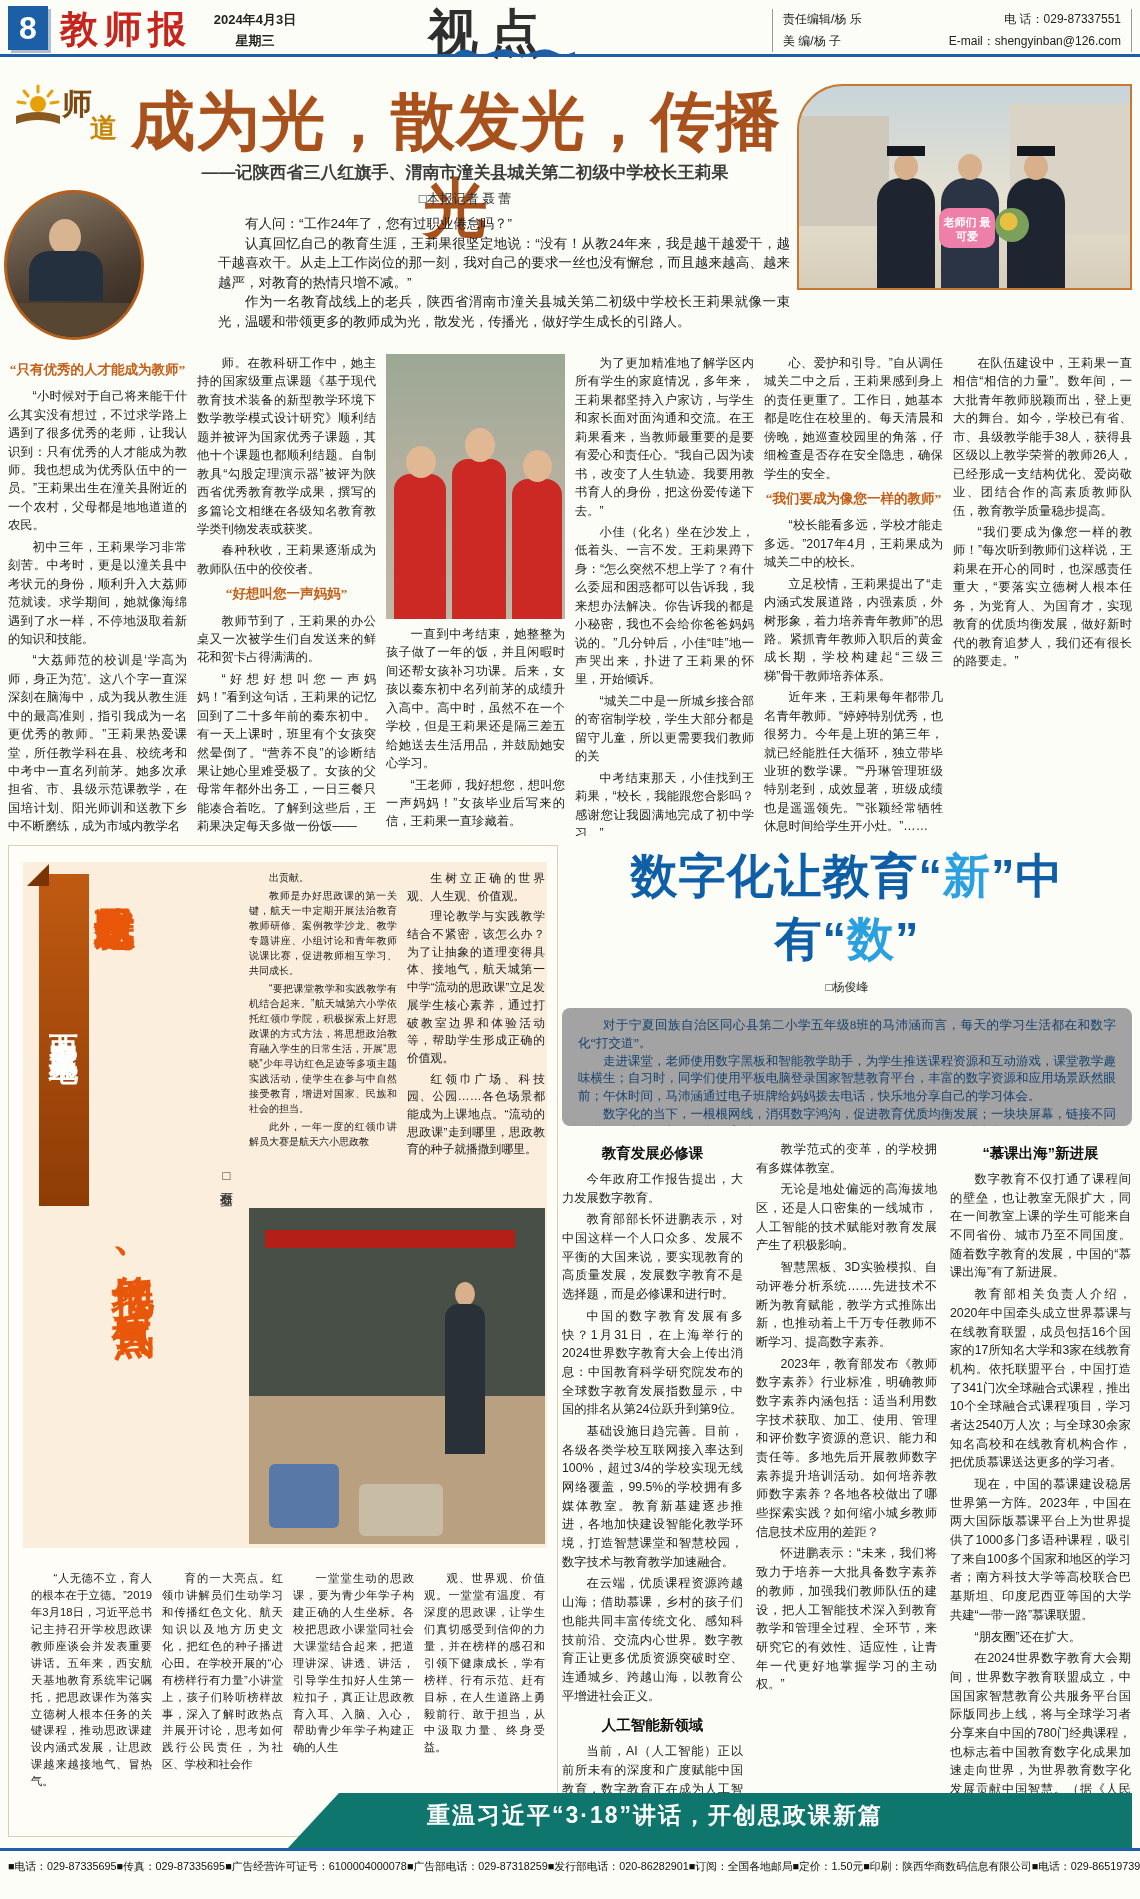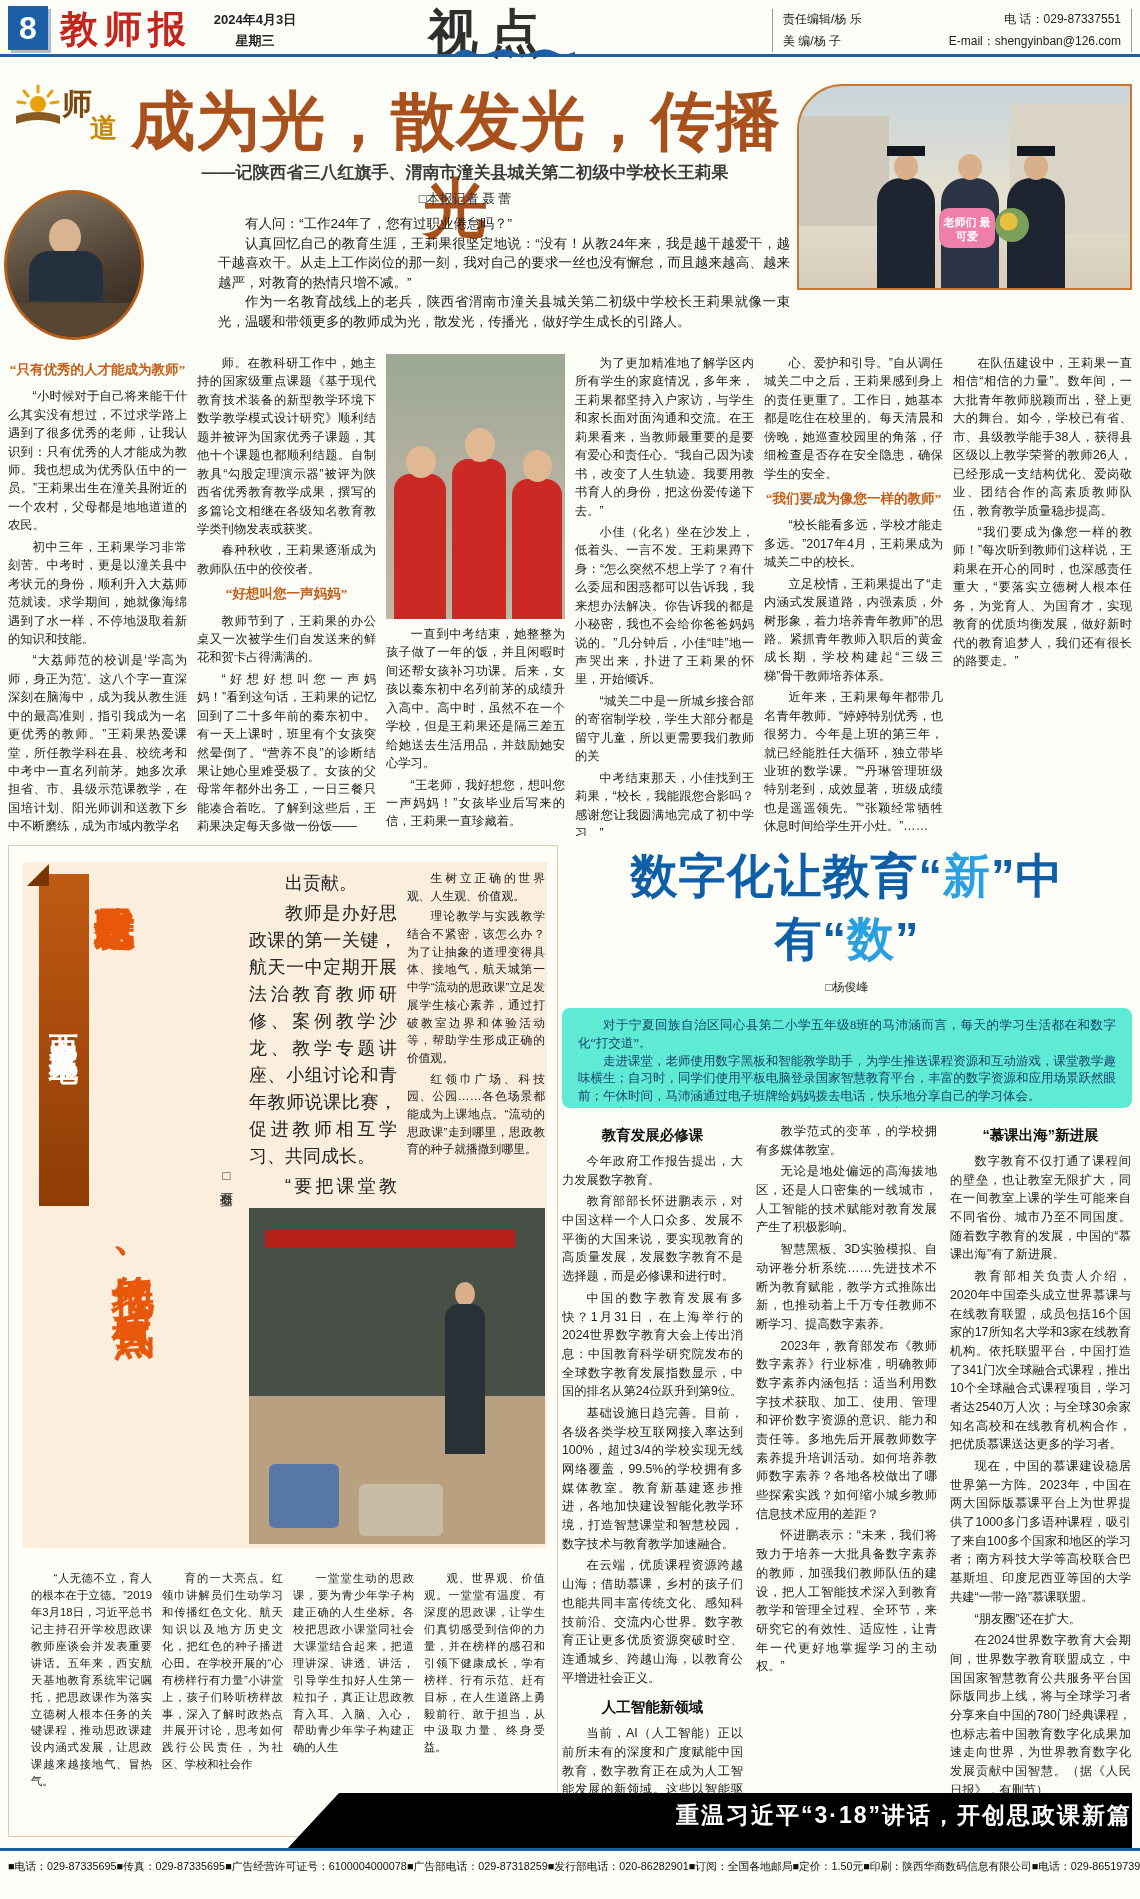--- a/index.html
+++ b/index.html
@@ -75,44 +75,44 @@
     writing-mode:vertical-rl; text-orientation:upright; text-align:center; letter-spacing:4px; line-height:50px; }
   .lp-bar::before { content:""; position:absolute; left:-12px; top:-10px; border-style:solid;
     border-width:0 0 22px 22px; border-color:transparent transparent #7a3404 transparent; }
   .lp-t1 { position:absolute; left:86px; top:30px; height:372px; writing-mode:vertical-rl; text-orientation:upright;
     font-size:40px; font-weight:900; color:#e8570a; line-height:1.0; }
   .lp-t2 { position:absolute; left:102px; top:396px; height:312px; writing-mode:vertical-rl; text-orientation:upright;
     font-size:42px; font-weight:900; color:#e8570a; line-height:1.05; transform:skewY(-3deg); }
   .lp-byline { position:absolute; left:208px; top:322px; writing-mode:vertical-rl; text-orientation:upright;
     font-size:13px; color:#333; font-family:"Liberation Serif",serif; }
   .lp-colA { position:absolute; left:240px; top:24px; width:148px; height:334px; overflow:hidden;
-    font-size:18px; line-height:1.5; text-align:justify; }
+    font-size:10px; line-height:1.5; text-align:justify; }
   .lp-colB { position:absolute; left:398px; top:24px; width:138px; height:334px; overflow:hidden;
     font-size:11.8px; line-height:1.5; text-align:justify; }
   .lp-colA p, .lp-colB p, .lp-bottom p { text-indent:2em; margin-bottom:3px; }
   .photo-class { position:absolute; left:240px; top:362px; width:296px; height:336px; overflow:hidden; background:#b8a080; }
   .pc-board { position:absolute; left:0; top:0; width:100%; height:56%; background:#474f47; }
   .pc-banner { position:absolute; left:16px; top:22px; width:250px; height:18px; background:#b42018;
     color:#e8c860; font-size:8px; text-align:center; line-height:18px; letter-spacing:2px; overflow:hidden; }
   .pc-fig { position:absolute; right:60px; top:96px; width:40px; height:150px; border-radius:14px 14px 0 0; background:#2a3038; }
   .pc-fighead { position:absolute; right:70px; top:74px; width:20px; height:24px; border-radius:50%; background:#d8b08c; }
   .pc-chair1 { position:absolute; left:20px; bottom:16px; width:70px; height:64px; border-radius:6px; background:#5878a8; }
   .pc-chair2 { position:absolute; left:110px; bottom:8px; width:84px; height:52px; border-radius:6px; background:#c8bca4; }
   .lp-bottom { position:absolute; left:22px; top:724px; width:516px; height:238px; display:flex; gap:10px; }
   .lp-bcol { width:121px; height:238px; overflow:hidden; font-size:11.3px; line-height:1.5; text-align:justify; }
   
-  .banner { position:absolute; left:287px; top:1793px; width:845px; height:56px; background:#000000;
+  .banner { position:absolute; left:287px; top:1793px; width:845px; height:56px; background:#0f766e;
     clip-path:polygon(52px 0, 100% 0, 100% 100%, 0 100%);
-    color:#fff; font-size:23px; font-weight:bold; line-height:44px; padding-left:140px; letter-spacing:2px;text-align:right; }
+    color:#fff; font-size:23px; font-weight:bold; line-height:44px; padding-left:140px; letter-spacing:2px; }
   
   .ra { position:absolute; left:562px; top:845px; width:570px; height:945px; }
   .ra-title { text-align:center; font-size:47px; font-weight:900; color:#0f5fa8; letter-spacing:1px; }
   .ra-title .acc { color:#2ba0e0; }
   .ra-byline { text-align:center; font-size:12px; color:#333; margin-top:8px; font-family:"Liberation Serif",serif; }
-  .ra-intro { margin-top:12px; height:100px; background:#5eead4; border-radius:8px; padding:9px 16px;
+  .ra-intro { margin-top:12px; height:118px; background:#a3a3a3; border-radius:8px; padding:9px 16px;
     font-family:"Liberation Serif",serif; font-size:12.5px; line-height:1.42; color:#16416e;
     text-align:justify; overflow:hidden; }
   .ra-intro p { text-indent:2em; }
   .ra-cols { margin-top:14px; display:flex; gap:13px; height:688px; }
   .ra-col { width:181px; height:688px; overflow:hidden; font-size:12.3px; line-height:1.52; text-align:justify; }
   .ra-col p { text-indent:2em; margin-bottom:3px; }
   .ra-h { font-size:14.5px; font-weight:bold; color:#111; text-align:center; margin:9px 0 6px; }
   .ra-h.first { margin-top:2px; }
   
   .ftr { position:absolute; left:0; top:1848px; width:1140px; height:51px;

